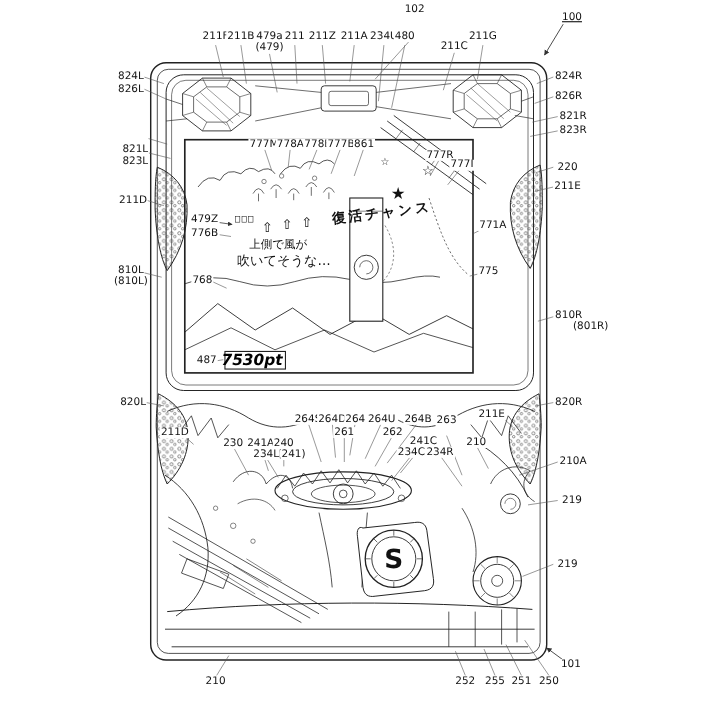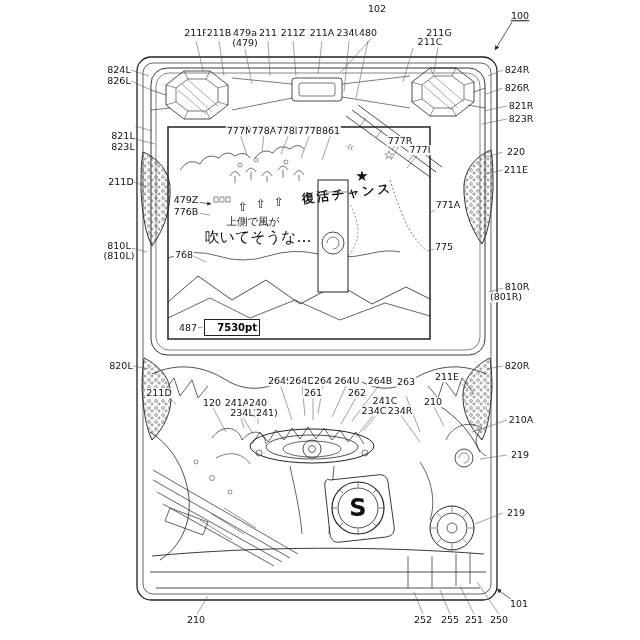--- a/index.html
+++ b/index.html
@@ -6,25 +6,25 @@
   #stage{position:relative;width:640px;height:640px;background:#fff;
          font-family:"DejaVu Sans",sans-serif;overflow:hidden}
   #art{position:absolute;left:0;top:0}
   .lbl{position:absolute;transform:translate(-50%,-50%);font-size:9.5px;color:#111;
        background:#fff;padding:0 1px;white-space:nowrap;line-height:1;z-index:3}
   .u{text-decoration:underline}
   .jp{z-index:4;color:#111;position:absolute;white-space:nowrap}
   .banner{left:302px;top:191px;font-size:12.5px;letter-spacing:2.5px;
           transform:rotate(-7deg);transform-origin:left center;font-weight:bold}
   .cap1{left:253px;top:222px;font-size:10.5px;transform:translate(-50%,-50%)}
-  .cap2{left:258px;top:237px;font-size:15px;transform:translate(-50%,-50%)}
+  .cap2{left:258px;top:237px;font-size:12px;transform:translate(-50%,-50%)}
   .uparrow{position:absolute;font-size:12px;color:#111;z-index:4;transform:translate(-50%,-50%)}
   #ptsbox{position:absolute;left:204px;top:319px;width:54px;height:15px;border:1px solid #222;
           background:#fff;z-index:4;display:flex;align-items:center;justify-content:flex-end}
-  #ptsbox span{font-size:10px;font-weight:bold;padding-right:2px}
+  #ptsbox span{font-size:14px;font-weight:bold;font-style:italic;padding-right:2px}
 </style>
 </head>
 <body>
 
 <div id="stage">
 
 <svg id="art" width="640" height="640" viewBox="0 0 640 640">
   <defs>
     <marker id="ah" markerWidth="7" markerHeight="7" refX="5.5" refY="3" orient="auto">
       <path d="M0,0 L6,3 L0,6 Z" fill="#333"></path>
@@ -158,21 +158,21 @@
 <span class="lbl" style="left:196px;top:33px">211F</span>
 <span class="lbl" style="left:219px;top:33px">211B</span>
 <span class="lbl" style="left:245px;top:33px">479a</span>
 <span class="lbl" style="left:245px;top:43px">(479)</span>
 <span class="lbl" style="left:268px;top:33px">211</span>
 <span class="lbl" style="left:293px;top:33px">211Z</span>
 <span class="lbl" style="left:322px;top:33px">211A</span>
 <span class="lbl" style="left:349px;top:33px">234U</span>
 <span class="lbl" style="left:368px;top:33px">480</span>
 <span class="lbl" style="left:377px;top:9px">102</span>
-<span class="lbl" style="left:430px;top:42px">211C</span>
+<span class="lbl" style="left:413px;top:42px">211C</span>
 <span class="lbl" style="left:439px;top:33px">211G</span>
 <span class="lbl u" style="left:520px;top:16px">100</span>
 
 <span class="lbl" style="left:119px;top:70px">824L</span>
 <span class="lbl" style="left:119px;top:81px">826L</span>
 <span class="lbl" style="left:123px;top:136px">821L</span>
 <span class="lbl" style="left:123px;top:147px">823L</span>
 <span class="lbl" style="left:121px;top:182px">211D</span>
 <span class="lbl" style="left:119px;top:246px">810L</span>
 <span class="lbl" style="left:119px;top:256px">(810L)</span>
@@ -180,21 +180,21 @@
 <span class="lbl" style="left:159px;top:393px">211D</span>
 <span class="lbl" style="left:196px;top:620px">210</span>
 
 <span class="lbl" style="left:517px;top:70px">824R</span>
 <span class="lbl" style="left:517px;top:88px">826R</span>
 <span class="lbl" style="left:521px;top:106px">821R</span>
 <span class="lbl" style="left:521px;top:119px">823R</span>
 <span class="lbl" style="left:516px;top:152px">220</span>
 <span class="lbl" style="left:516px;top:170px">211E</span>
 <span class="lbl" style="left:517px;top:287px">810R</span>
-<span class="lbl" style="left:506px;top:297px">(801R)</span>
+<span class="lbl" style="left:537px;top:297px">(801R)</span>
 <span class="lbl" style="left:517px;top:366px">820R</span>
 <span class="lbl" style="left:447px;top:377px">211E</span>
 <span class="lbl" style="left:521px;top:420px">210A</span>
 <span class="lbl" style="left:520px;top:455px">219</span>
 <span class="lbl" style="left:516px;top:513px">219</span>
 <span class="lbl" style="left:519px;top:604px">101</span>
 
 <span class="lbl" style="left:240px;top:131px">777M</span>
 <span class="lbl" style="left:264px;top:131px">778A</span>
 <span class="lbl" style="left:289px;top:131px">778B</span>
@@ -213,21 +213,21 @@
 <span class="lbl" style="left:302px;top:381px">264D</span>
 <span class="lbl" style="left:323px;top:381px">264</span>
 <span class="lbl" style="left:347px;top:381px">264U</span>
 <span class="lbl" style="left:380px;top:381px">264B</span>
 <span class="lbl" style="left:313px;top:393px">261</span>
 <span class="lbl" style="left:357px;top:393px">262</span>
 <span class="lbl" style="left:385px;top:401px">241C</span>
 <span class="lbl" style="left:406px;top:382px">263</span>
 <span class="lbl" style="left:374px;top:411px">234C</span>
 <span class="lbl" style="left:400px;top:411px">234R</span>
-<span class="lbl" style="left:212px;top:403px">120</span>
+<span class="lbl" style="left:212px;top:403px">230</span>
 <span class="lbl" style="left:237px;top:403px">241A</span>
 <span class="lbl" style="left:258px;top:403px">240</span>
 <span class="lbl" style="left:265px;top:413px">(241)</span>
 <span class="lbl" style="left:242px;top:413px">234L</span>
 <span class="lbl" style="left:433px;top:402px">210</span>
 
 <span class="lbl" style="left:423px;top:620px">252</span>
 <span class="lbl" style="left:450px;top:620px">255</span>
 <span class="lbl" style="left:474px;top:620px">251</span>
 <span class="lbl" style="left:499px;top:620px">250</span>

